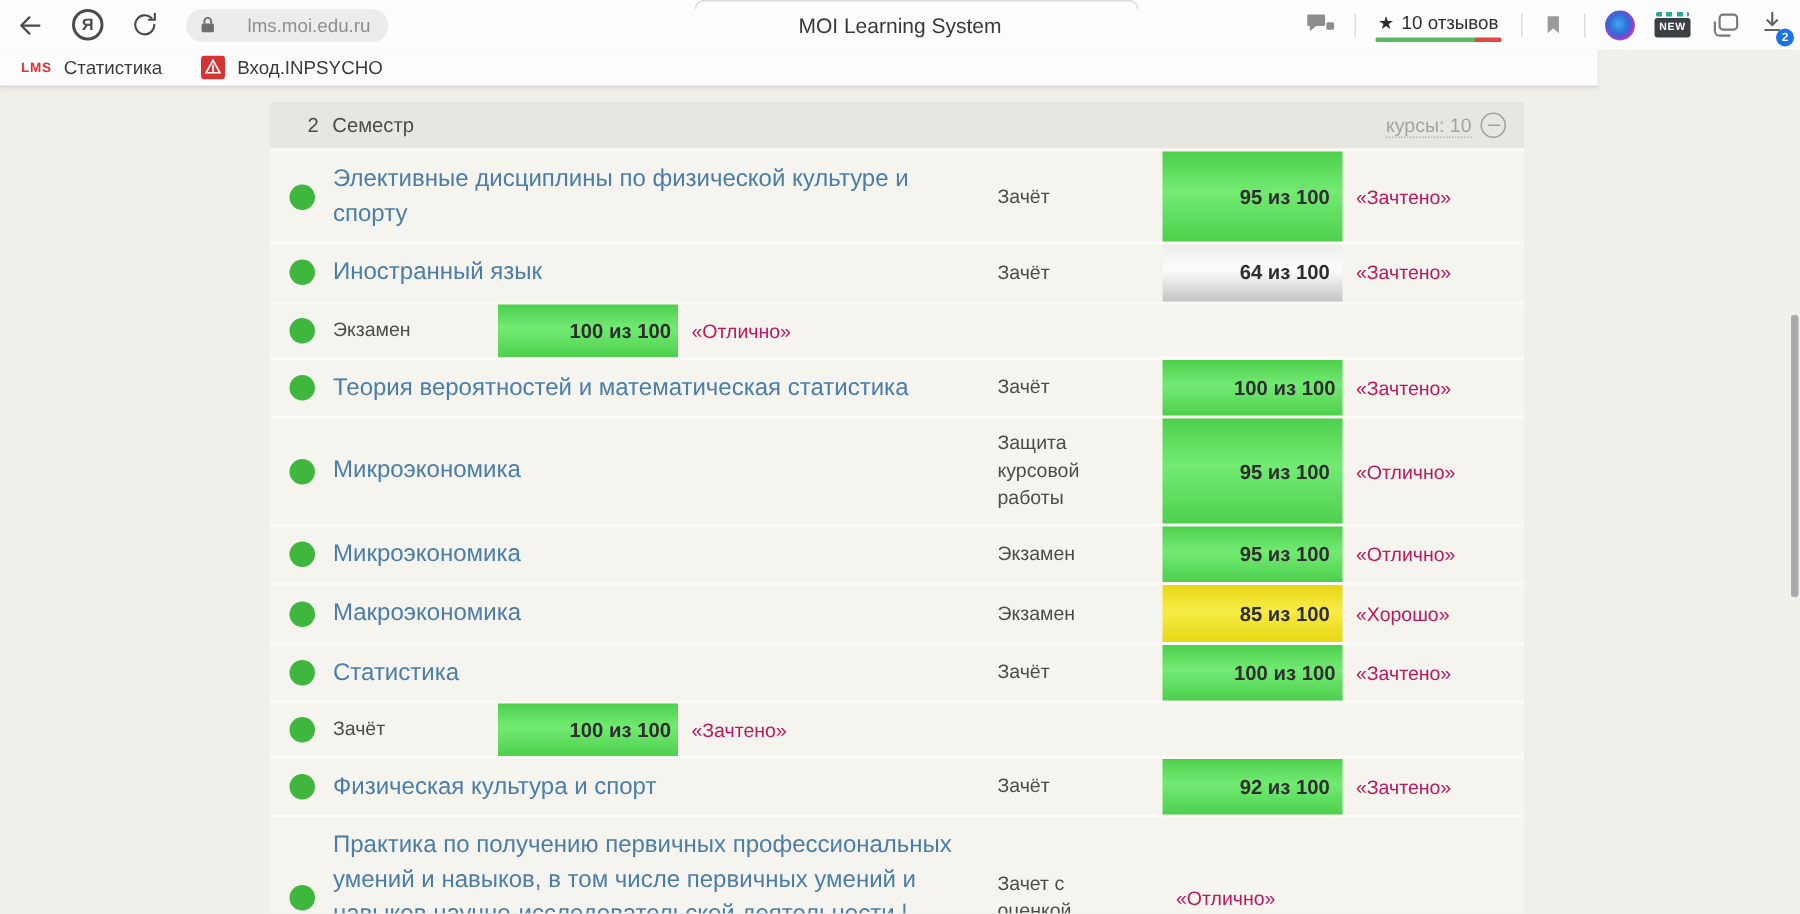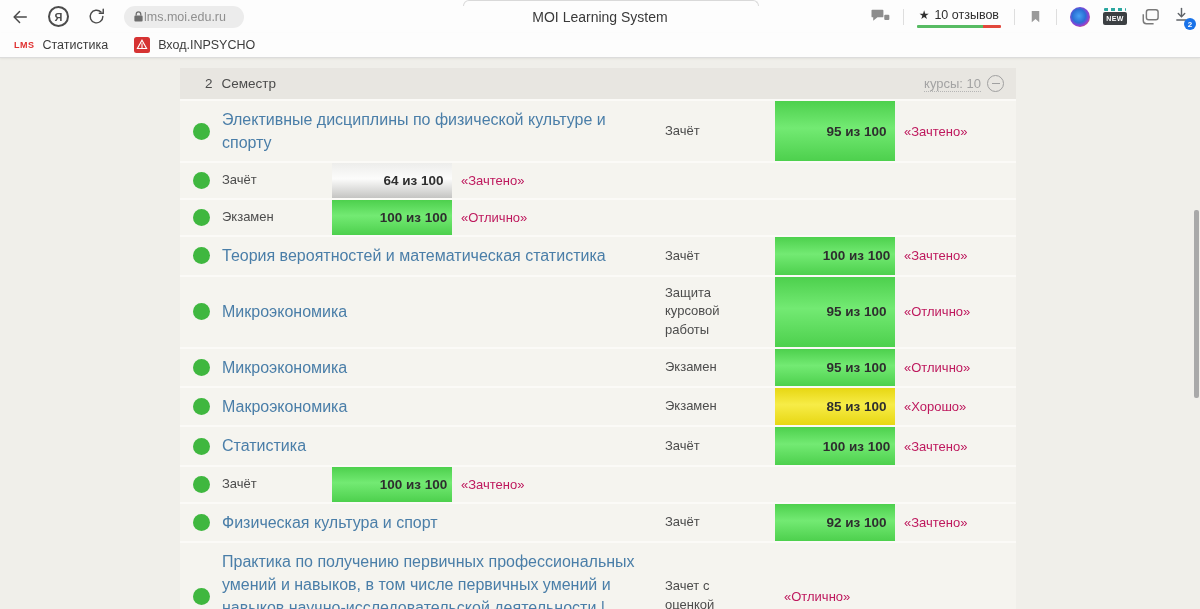--- a/index.html
+++ b/index.html
@@ -8,21 +8,21 @@
 
   
   .chrome { position:absolute; top:0; left:0; width:1200px; height:33px; background:#fdfdfd; z-index:5; }
   .tab-hint { position:absolute; top:0; left:463px; width:296px; height:6px;
               border:1px solid #d9d9d9; border-bottom:none; border-radius:9px 9px 0 0; background:#fdfdfd; }
   .nav-left { position:absolute; left:10px; top:0; height:33px; display:flex; align-items:center; gap:18px; }
   .icon-btn { background:none; border:none; display:flex; align-items:center; justify-content:center; cursor:pointer; padding:0; }
   .ya-circle { width:21px; height:21px; border:2px solid #4c4c4c; border-radius:50%;
                display:flex; align-items:center; justify-content:center;
                font-size:11px; font-weight:bold; color:#4c4c4c; }
-  .address-bar { display:flex; align-items:center; gap:0; background:#ececec; border-radius:11px;
+  .address-bar { display:flex; align-items:center; gap:21px; background:#ececec; border-radius:11px;
                  height:22px; padding:0 12px 0 9px; min-width:120px; }
   .url { font-size:12.5px; color:#8f8f8f; }
   .tab-title { position:absolute; left:0; right:0; top:0; height:33px; display:flex; align-items:center;
                justify-content:center; font-size:14px; color:#3a3a3a; pointer-events:none; }
   .nav-right { position:absolute; right:10px; top:0; height:33px; display:flex; align-items:center; gap:13px; }
   .vsep { width:1px; height:16px; background:#dedede; }
   .reviews { position:relative; display:flex; align-items:center; gap:5px; padding:4px 2px 7px; cursor:pointer; }
   .reviews .star { font-size:12px; color:#2f2f2f; }
   .reviews .rev-label { font-size:12.5px; color:#2f2f2f; }
   .rating-bar { position:absolute; left:0; right:0; bottom:1px; height:3px; border-radius:1px;
@@ -33,21 +33,21 @@
   .new-box { display:flex; align-items:center; justify-content:center; width:24px; height:13px;
              background:#3c4043; color:#fff; font-size:7px; font-weight:bold; border-radius:2px; letter-spacing:.4px; }
   .ext-circle { width:20px; height:20px; border-radius:50%; cursor:pointer;
      background:radial-gradient(circle at 45% 45%, #49a0f4 0%, #2b6fd4 42%, #8a41d8 62%, #f2693a 82%, #f7a23b 100%); }
   .dl-wrap { position:relative; cursor:pointer; }
   .dl-badge { position:absolute; right:-6px; bottom:-3px; width:12px; height:12px; border-radius:50%;
               background:#1a73e8; color:#fff; font-size:8px; font-weight:bold;
               display:flex; align-items:center; justify-content:center; }
 
   
-  .bookmarks { position:absolute; top:33px; left:0; width:1200px; height:25px; background:#fdfdfd;
+  .bookmarks { position:absolute; top:33px; left:0; width:1065px; height:25px; background:#fdfdfd;
                border-bottom:1px solid #dcdcdc; box-shadow:0 1px 2px rgba(0,0,0,.06);
                display:flex; align-items:center; gap:26px; padding:0 14px; z-index:5; }
   .bm-item { display:flex; align-items:center; gap:8px; cursor:pointer; }
   .bm-label { font-size:12.5px; color:#3c3c3c; }
   .lms-fav { font-size:9px; font-weight:800; color:#e03030; letter-spacing:.5px; }
 
   
   .page { position:absolute; top:58px; left:0; width:1200px; height:551px; background:#f0efea; overflow:hidden; }
   .table-wrap { position:absolute; left:180px; top:10px; width:836px; }
 
@@ -188,20 +188,21 @@
           </div>
     <div class="name-cell"><a class="course-link">Элективные дисциплины по физической культуре и спорту</a></div>
     <div class="type-cell">Зачёт</div>
     <div class="score-cell score-green">95 из 100</div>
     <div class="grade-cell">«Зачтено»</div>
   </div>
         <div class="course-row">
     <div class="dot-cell">
             <span class="dot"></span>
           </div>
+    <div class="name-cell"><a class="course-link">Иностранный язык</a></div>
     <div class="type-cell">Зачёт</div>
     <div class="score-cell score-gray">64 из 100</div>
     <div class="grade-cell">«Зачтено»</div>
   </div>
         <div class="course-row">
     <div class="dot-cell">
             <span class="dot"></span>
           </div>
     <div class="type-cell">Экзамен</div>
     <div class="score-cell score-green">100 из 100</div>

